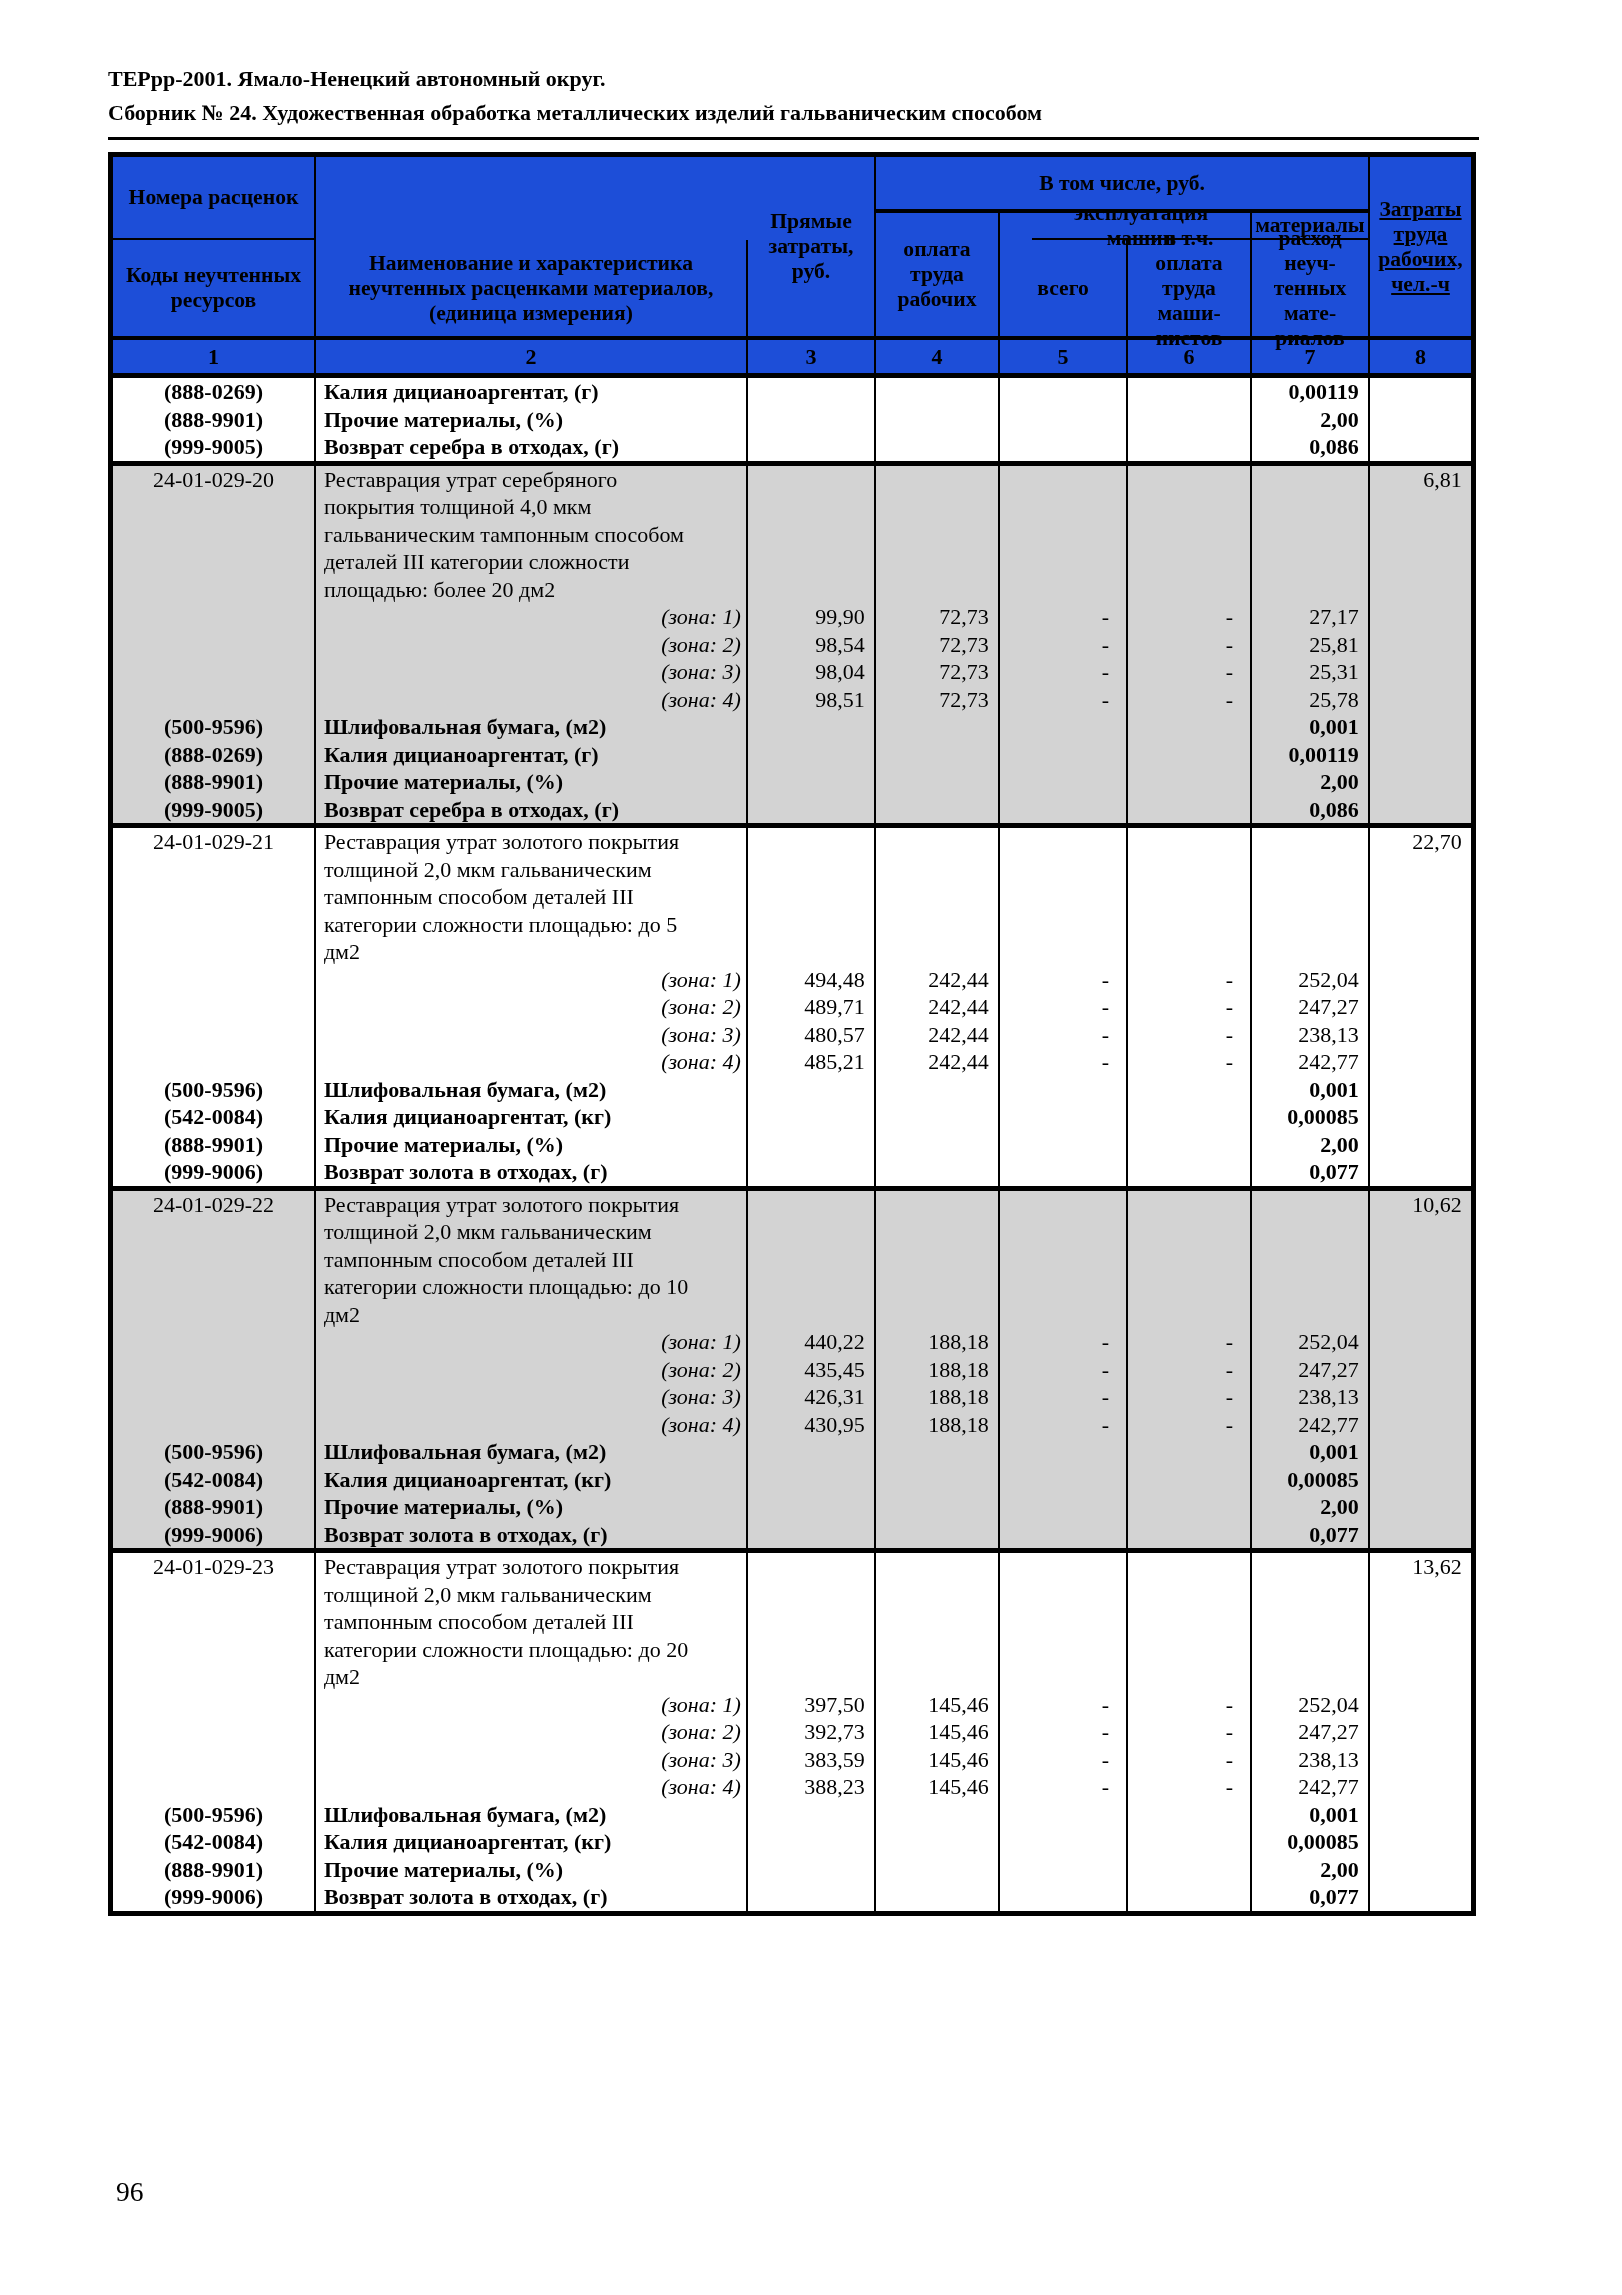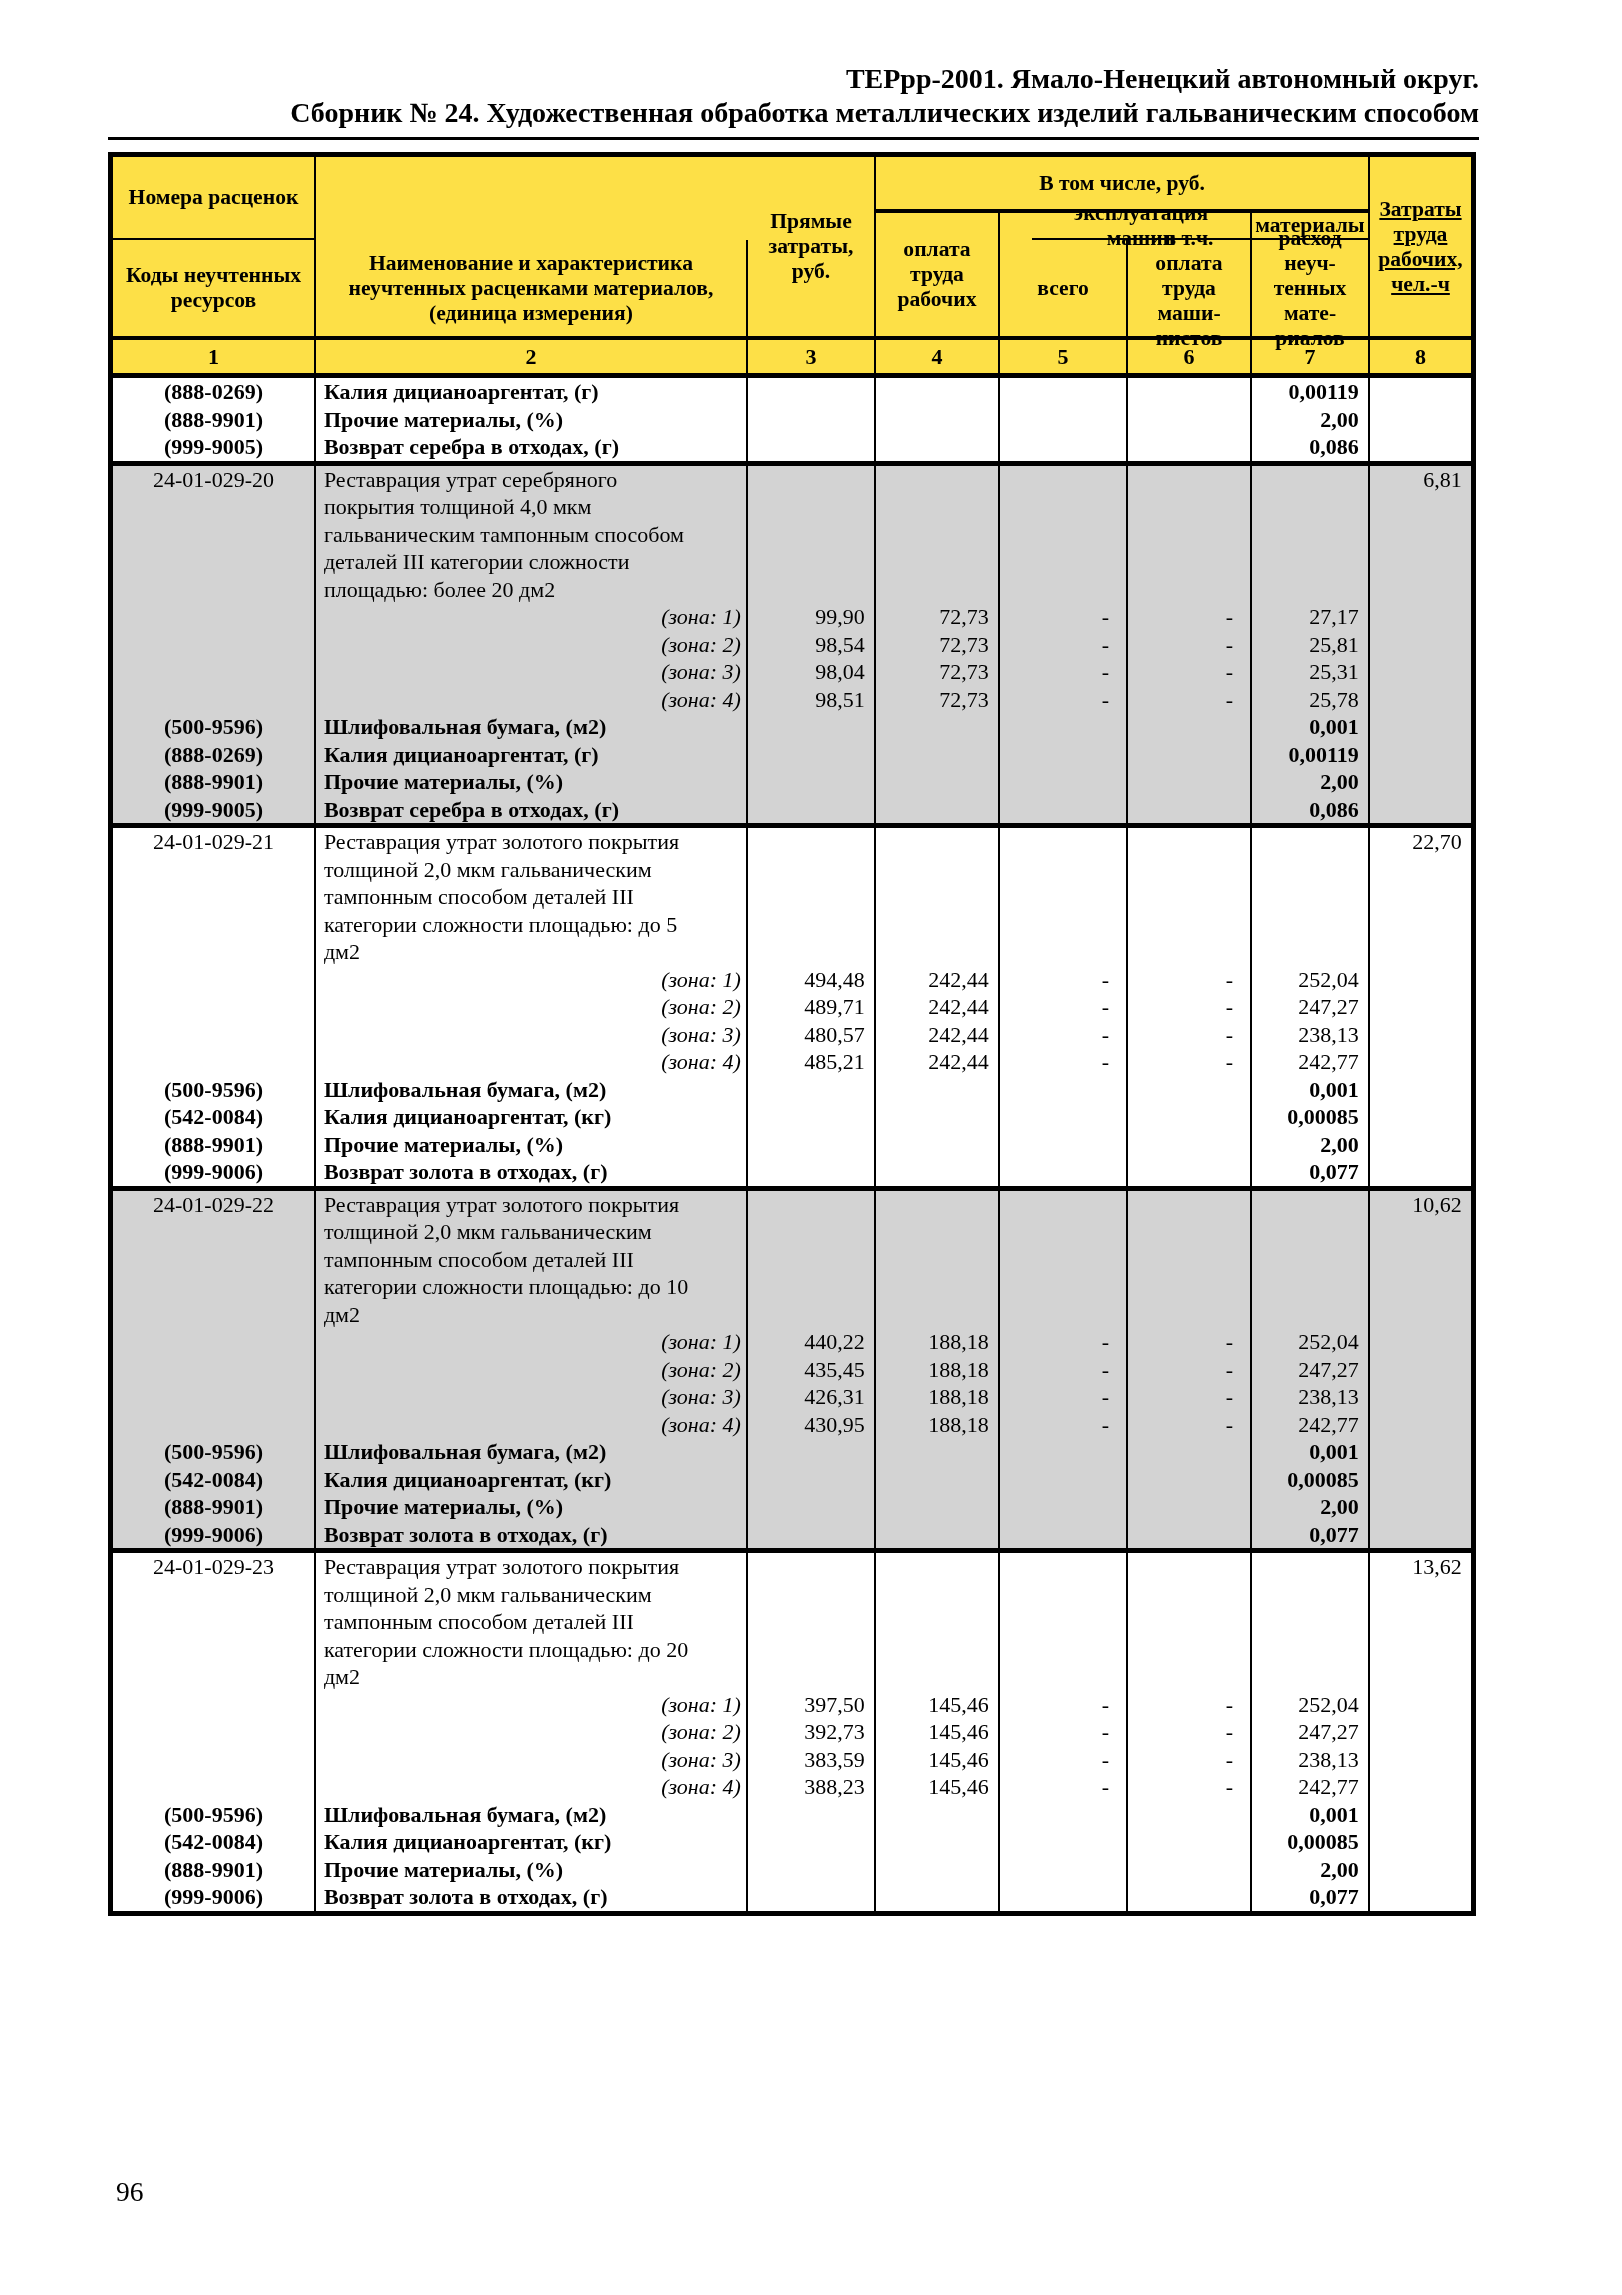--- a/index.html
+++ b/index.html
@@ -1,29 +1,29 @@
 <!DOCTYPE html>
 <html style="font-size:10.5px"><head>
 <meta charset="utf-8">
 <style>
   * { margin:0; padding:0; box-sizing:border-box; }
   html,body { width:1623px; height:2295px; background:#ffffff; }
   body { font-family:"Liberation Serif","DejaVu Serif",serif; color:#000; position:relative; }
 
   .doc-head { position:absolute; left:108px; top:62px; width:1371px;
               border-bottom:3.3px solid #000; padding-bottom:6.5px; }
-  .doc-head .t { font-size:28px; line-height:34px; font-weight:bold;text-align:right; }
+  .doc-head .t { font-size:22px; line-height:34px; font-weight:bold; }
 
   .sheet-table { position:absolute; left:108px; top:152px; width:1368px;
                  border:5.2px solid #000; background:#fff; }
 
   .header-grid { display:grid;
     grid-template-columns:203px 432px 128px 124px 128px 124px 118px 101px;
     grid-template-rows:56px 27px 96px 37px;
-    border-bottom:5.2px solid #000; background:#fde047; }
+    border-bottom:5.2px solid #000; background:#1d4ed8; }
   .hc { border-right:2.6px solid #000; display:flex; align-items:center; justify-content:center;
         text-align:center; font-weight:bold; font-size:21.6px; line-height:25px; padding:1.3px 5.2px; }
   .pre { white-space:pre-line; }
   .h-rates  { grid-column:1; grid-row:1/3; border-bottom:2.6px solid #000; }
   .h-codes  { grid-column:1; grid-row:3; }
   .h-works  { grid-column:2; grid-row:1/3; border-bottom:2.6px solid #000; }
   .h-mats   { grid-column:2; grid-row:3; }
   .h-direct { grid-column:3; grid-row:1/4; }
   .h-vtom   { grid-column:4/8; grid-row:1; border-bottom:4.6px solid #000; }
   .h-wages  { grid-column:4; grid-row:2/4; }

